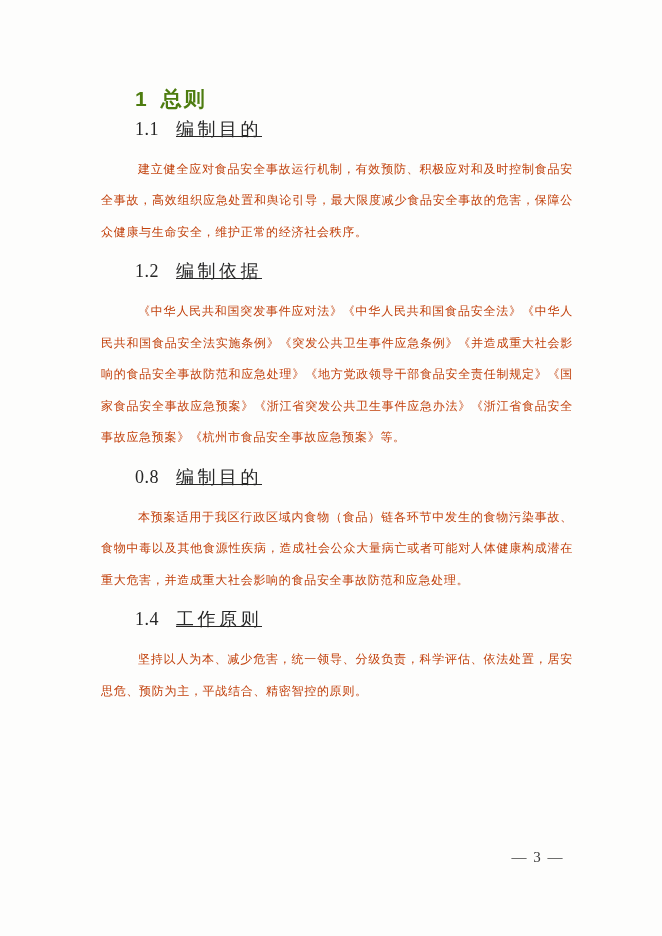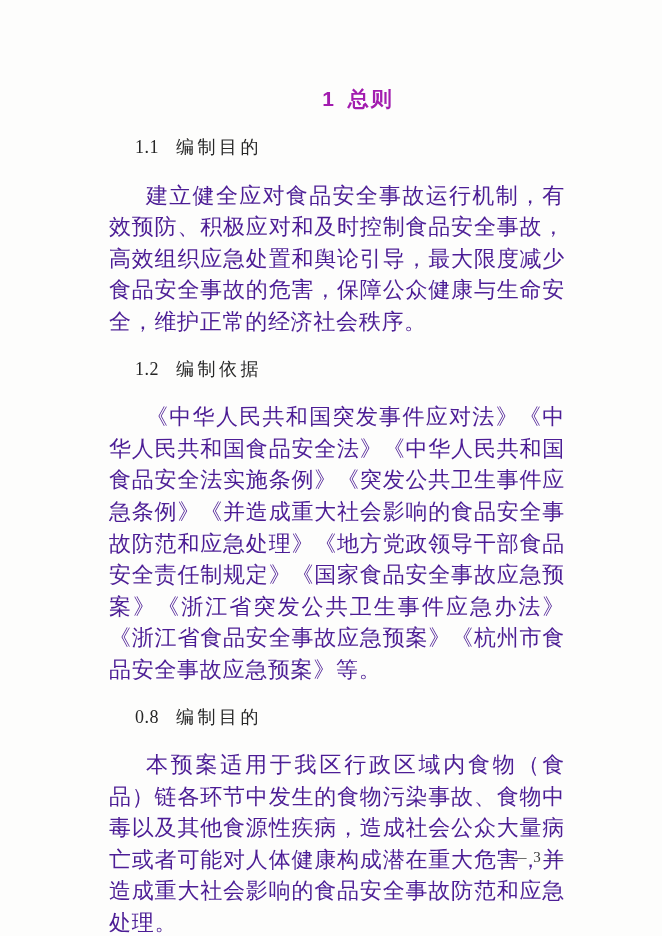--- a/index.html
+++ b/index.html
@@ -23,51 +23,51 @@
     left: 93px;
     top: 84px;
     width: 488px;
   }
   .chapter-heading {
     font-family: "Liberation Sans", "DejaVu Sans", sans-serif;
     font-weight: bold;
     font-size: 21px;
     line-height: 30px;
     margin-left: 42px;
-    margin-bottom: 18px;
-    color: #a21caf;
-    text-align: center;
+    margin-bottom: 0;
+    color: #4d7c0f;
   }
   .chapter-heading .num {
     margin-right: 14px;
   }
   .chapter-heading .title {
     letter-spacing: 2px;
   }
   .section-heading {
     font-size: 18px;
     line-height: 31.6px;
     margin-left: 42px;
     color: #262626;
   }
   .section-heading .num {
     margin-right: 17px;
     letter-spacing: 0.5px;
   }
   .section-heading .title {
     letter-spacing: 3.5px;
+    text-decoration: underline;
   }
   .para {
-    margin: 16px;
-    font-size: 22px;
+    margin: 8px;
+    font-size: 12px;
     letter-spacing: 0.7px;
     line-height: 31.6px;
     text-align: justify;
     text-indent: 37px;
-    color: #4c1d95;
+    color: #c2410c;
   }
   .footer {
     position: absolute;
     top: 849px;
     left: 0;
     width: 662px;
     box-sizing: border-box;
     padding-right: 98px;
     text-align: right;
     font-size: 15px;
@@ -100,19 +100,25 @@
       <p class="para">《中华人民共和国突发事件应对法》《中华人民共和国食品安全法》《中华人民共和国食品安全法实施条例》《突发公共卫生事件应急条例》《并造成重大社会影响的食品安全事故防范和应急处理》《地方党政领导干部食品安全责任制规定》《国家食品安全事故应急预案》《浙江省突发公共卫生事件应急办法》《浙江省食品安全事故应急预案》《杭州市食品安全事故应急预案》等。</p>
     </div>
 
     <div class="section">
       <div class="section-heading">
         <span class="num">0.8</span><span class="title">编制目的</span>
       </div>
       <p class="para">本预案适用于我区行政区域内食物（食品）链各环节中发生的食物污染事故、食物中毒以及其他食源性疾病，造成社会公众大量病亡或者可能对人体健康构成潜在重大危害，并造成重大社会影响的食品安全事故防范和应急处理。</p>
     </div>
 
+    <div class="section">
+      <div class="section-heading">
+        <span class="num">1.4</span><span class="title">工作原则</span>
+      </div>
+      <p class="para">坚持以人为本、减少危害，统一领导、分级负责，科学评估、依法处置，居安思危、预防为主，平战结合、精密智控的原则。</p>
+    </div>
 
   </div>
 
   <div class="footer">
     <span>— 3 —</span>
   </div>
 </div>
 
 </body></html>

